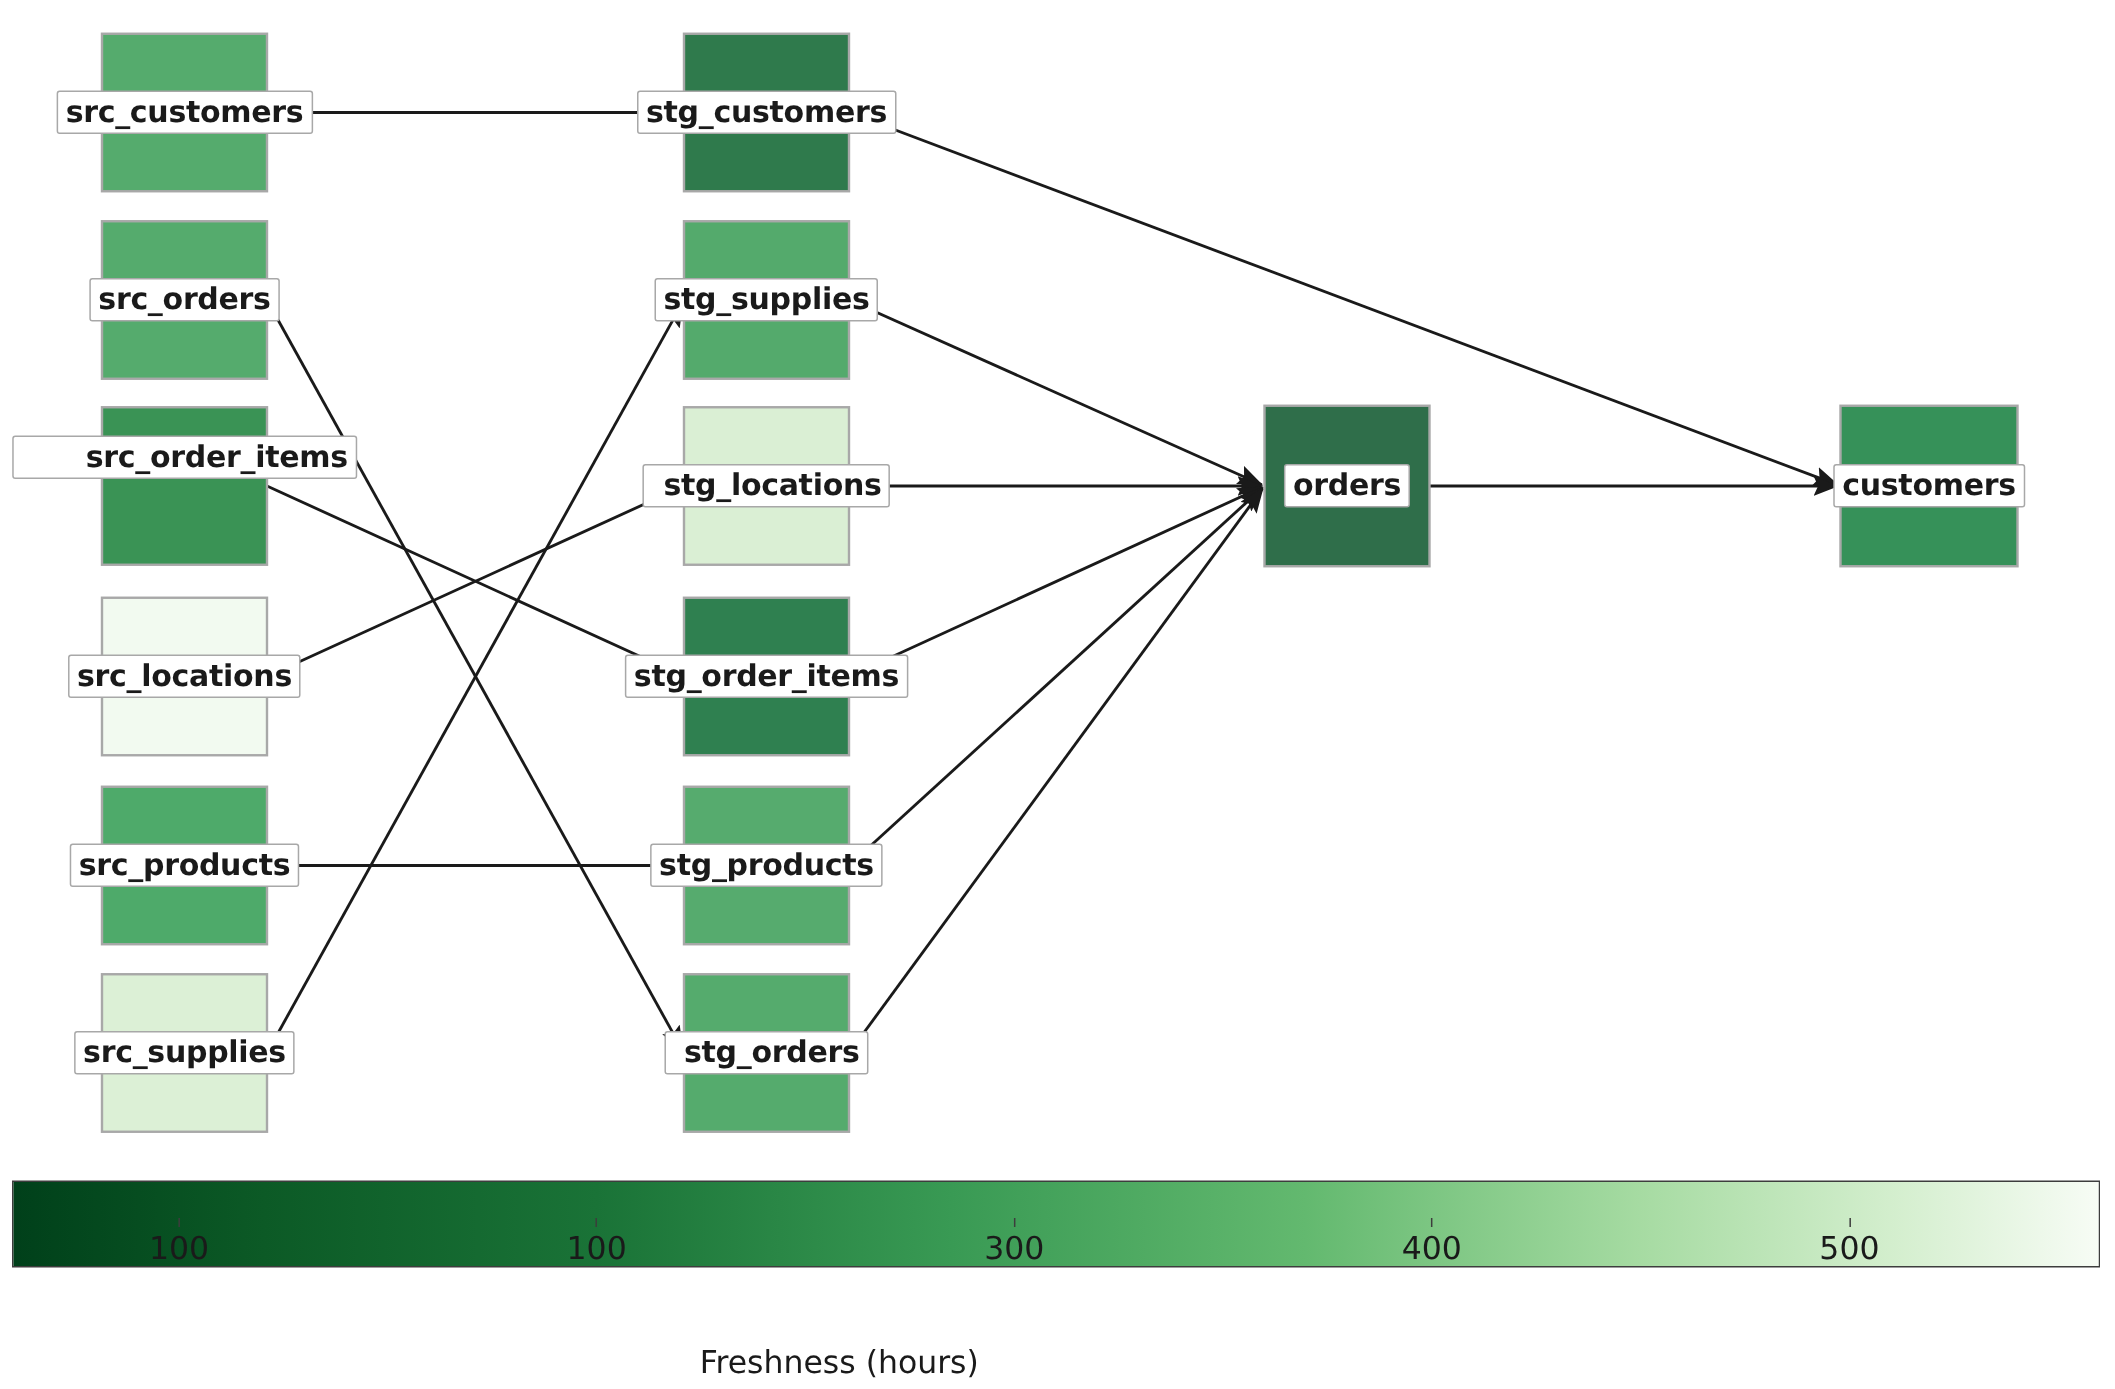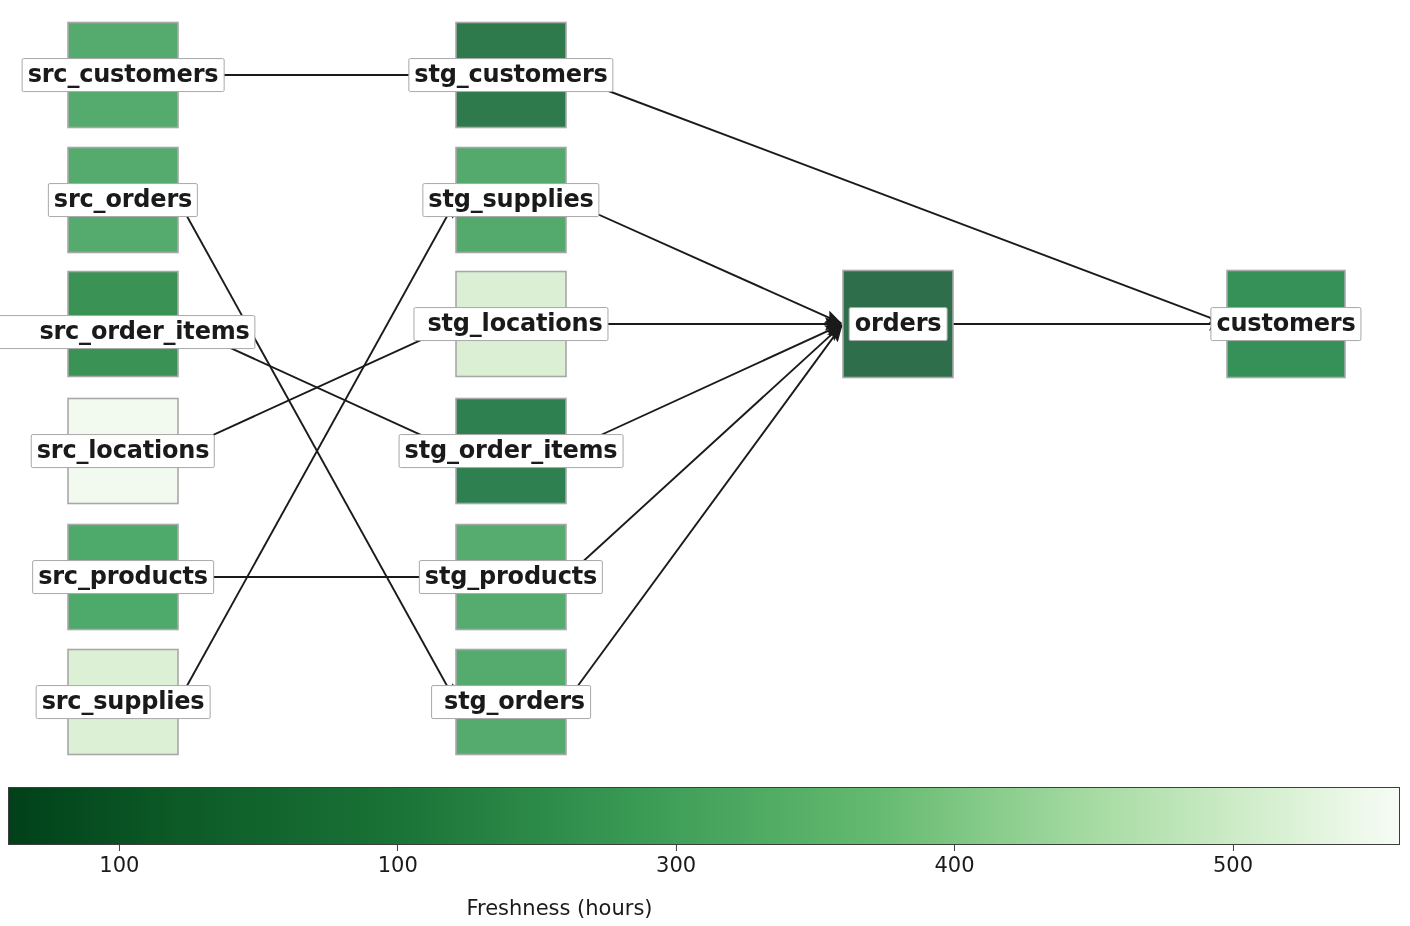--- a/index.html
+++ b/index.html
@@ -37,21 +37,21 @@
     fill: none;
   }
   .node-label {
     position: absolute;
     transform: translate(-50%, -50%);
     background: #ffffff;
     border: 1.6px solid #a8a8a8;
     border-radius: 2px;
     padding: 2px 5px 3px 5px;
     font-family: "DejaVu Sans", sans-serif;
-    font-size: 24px;
+    font-size: 20px;
     font-weight: bold;
     color: #1a1a1a;
     white-space: nowrap;
     line-height: 1.12;
     letter-spacing: -0.2px;
   }
   .cbar-wrap {
     position: absolute;
     left: 8px;
     top: 787px;
@@ -60,21 +60,21 @@
     border: 1.7px solid #3d3d3d;
     box-sizing: border-box;
   }
   .cbar-grad {
     width: 100%;
     height: 100%;
   }
   .cbar-ticks {
     position: absolute;
     left: 8px;
-    top: 845px;
+    top: 812px;
     width: 1392px;
     height: 40px;
   }
   .cbar-tick {
     position: absolute;
     top: 0;
     transform: translateX(-50%);
     text-align: center;
   }
   .cbar-tick .tickmark {
@@ -142,21 +142,21 @@
         <rect x="456" y="524.5" width="110" height="105" fill="#56ab6e" class="node-rect"></rect>
         <rect x="456" y="649.5" width="110" height="105" fill="#55ab6d" class="node-rect"></rect>
         <rect x="843" y="270.5" width="110" height="107" fill="#2f6e4a" class="node-rect"></rect>
         <rect x="1227" y="270.5" width="118" height="107" fill="#369159" class="node-rect"></rect>
       </g>
   </svg>
 
   <div id="labels-layer">
       <div class="node-label" style="left: 123px; top: 75px;">src_customers</div>
       <div class="node-label" style="left: 123px; top: 200px;">src_orders</div>
-      <div class="node-label" style="left: 123px; top: 332px; padding-left: 48px;">src_order_items</div>
+      <div class="node-label" style="left: 123px; top: 305px; padding-left: 48px;">src_order_items</div>
       <div class="node-label" style="left: 123px; top: 451px;">src_locations</div>
       <div class="node-label" style="left: 123px; top: 577px;">src_products</div>
       <div class="node-label" style="left: 123px; top: 702px;">src_supplies</div>
       <div class="node-label" style="left: 511px; top: 75px;">stg_customers</div>
       <div class="node-label" style="left: 511px; top: 200px; text-align: center;">stg_supplies</div>
       <div class="node-label" style="left: 511px; top: 324px; padding-left: 13px;">stg_locations</div>
       <div class="node-label" style="left: 511px; top: 451px;">stg_order_items</div>
       <div class="node-label" style="left: 511px; top: 577px;">stg_products</div>
       <div class="node-label" style="left: 511px; top: 702px; padding-left: 12px;">stg_orders</div>
       <div class="node-label" style="left: 898px; top: 324px;">orders</div>

